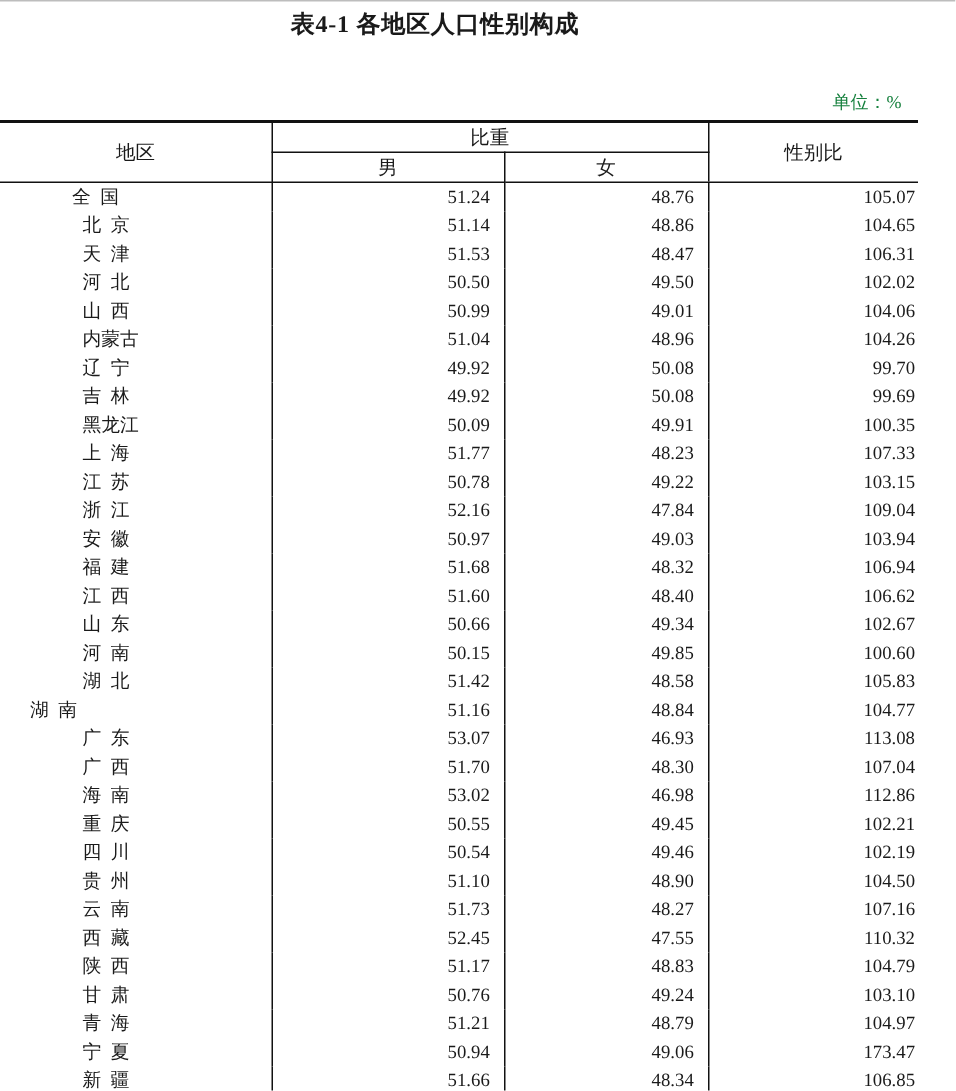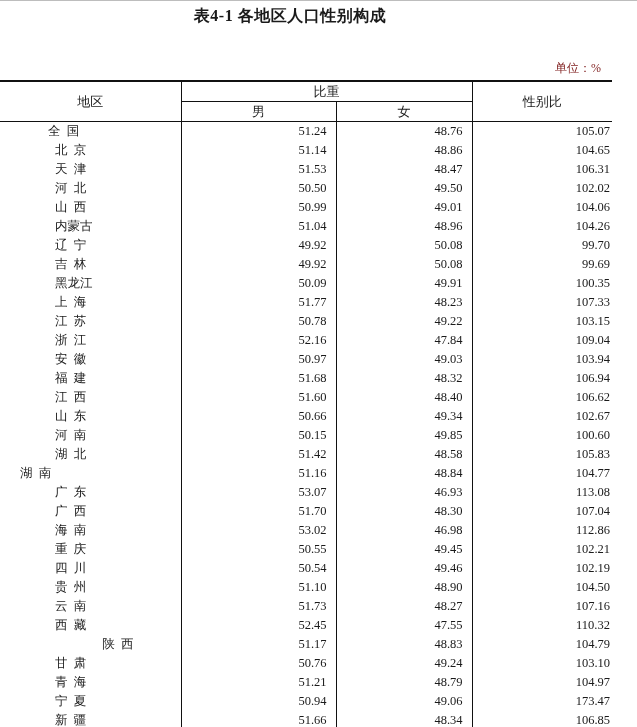--- a/index.html
+++ b/index.html
@@ -6,21 +6,21 @@
   body {
     width: 637px; height: 727px; overflow: hidden; position: relative;
     font-family: "Liberation Serif", "DejaVu Serif", serif; color: #1a1a1a;
   }
   .topline { position: absolute; left: 0; top: 0; width: 637px; height: 1px; background: #bdbdbd; }
   .title {
     position: absolute; left: 0; width: 580px; top: 6px; text-align: center;
     font-size: 16px; font-weight: bold; letter-spacing: 0.5px;
   }
   .unit {
-    position: absolute; right: 36px; top: 60px; font-size: 12px; color: #7f1d1d;
+    position: absolute; right: 36px; top: 60px; font-size: 12px; color: #15803d;
   }
   table {
     position: absolute; left: 0; top: 80px; width: 612px;
     border-collapse: collapse; table-layout: fixed;
     border-top: 2.5px solid #111; border-bottom: 2.5px solid #111;
   }
   col.c0 { width: 181px; }
   col.c1 { width: 155px; }
   col.c2 { width: 136px; }
   col.c3 { width: 140px; }
@@ -227,21 +227,21 @@
         <td class="num">48.27</td>
         <td class="num last">107.16</td>
       </tr>
       <tr>
         <td class="region" style="white-space: pre;">西  藏</td>
         <td class="num">52.45</td>
         <td class="num">47.55</td>
         <td class="num last">110.32</td>
       </tr>
       <tr>
-        <td class="region" style="white-space: pre; text-align: center;">陕  西</td>
+        <td class="region" style="white-space: pre;">陕  西</td>
         <td class="num">51.17</td>
         <td class="num">48.83</td>
         <td class="num last">104.79</td>
       </tr>
       <tr>
         <td class="region" style="white-space: pre;">甘  肃</td>
         <td class="num">50.76</td>
         <td class="num">49.24</td>
         <td class="num last">103.10</td>
       </tr>

